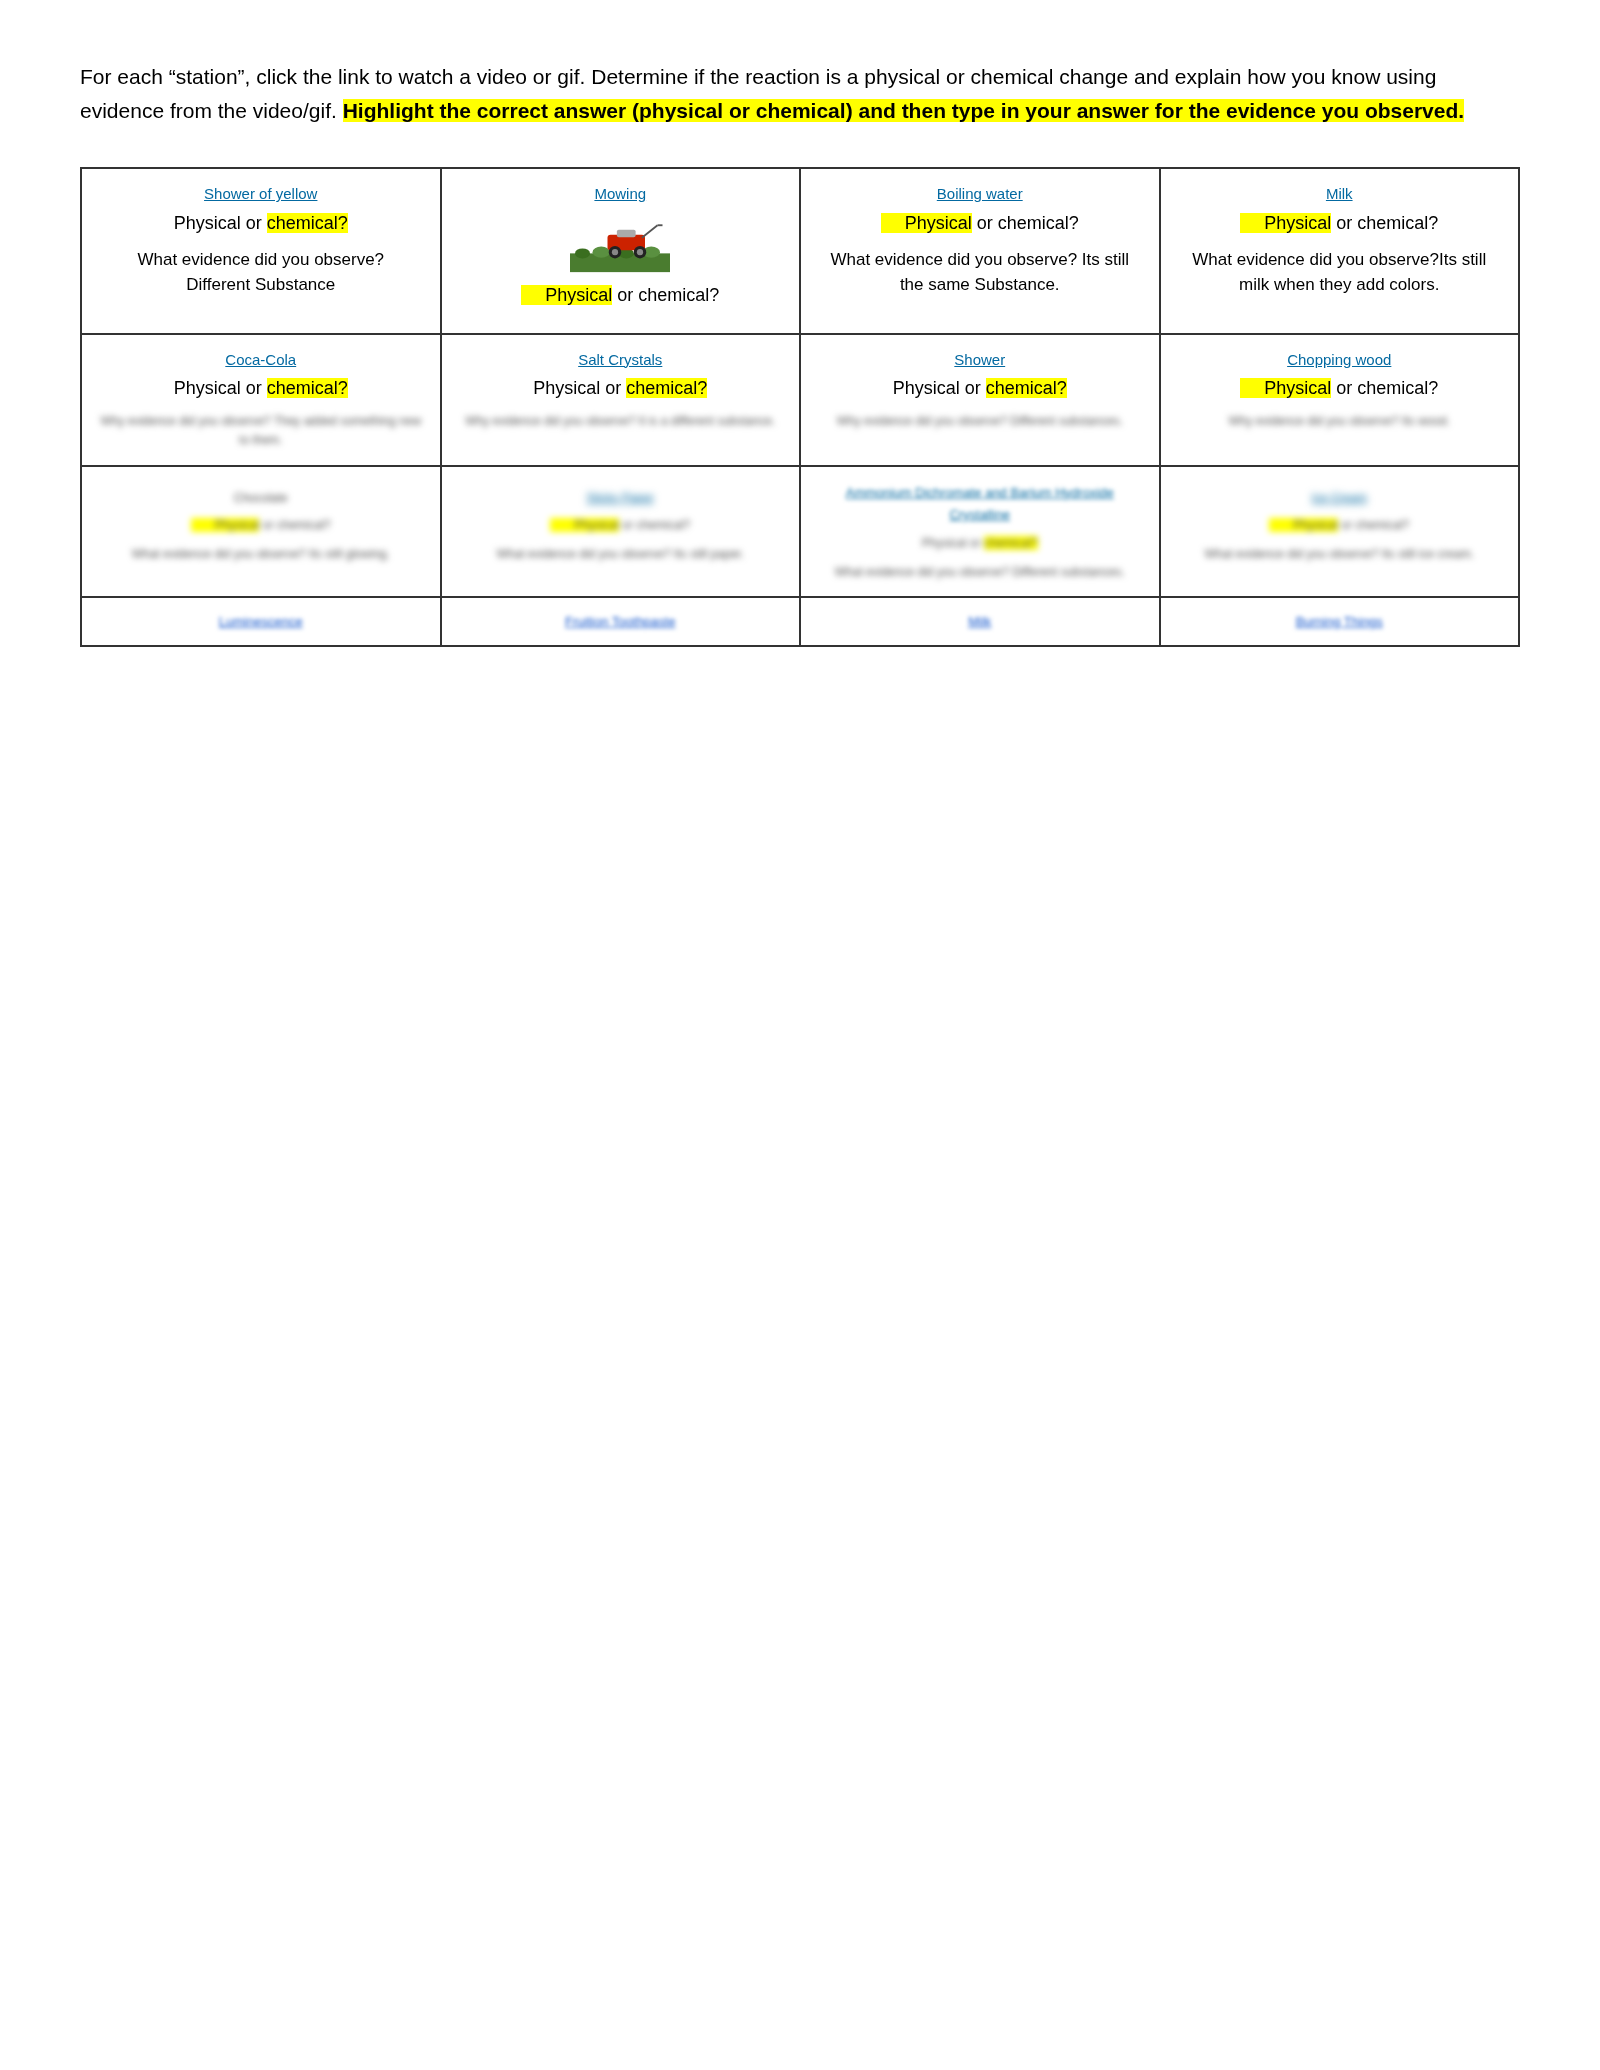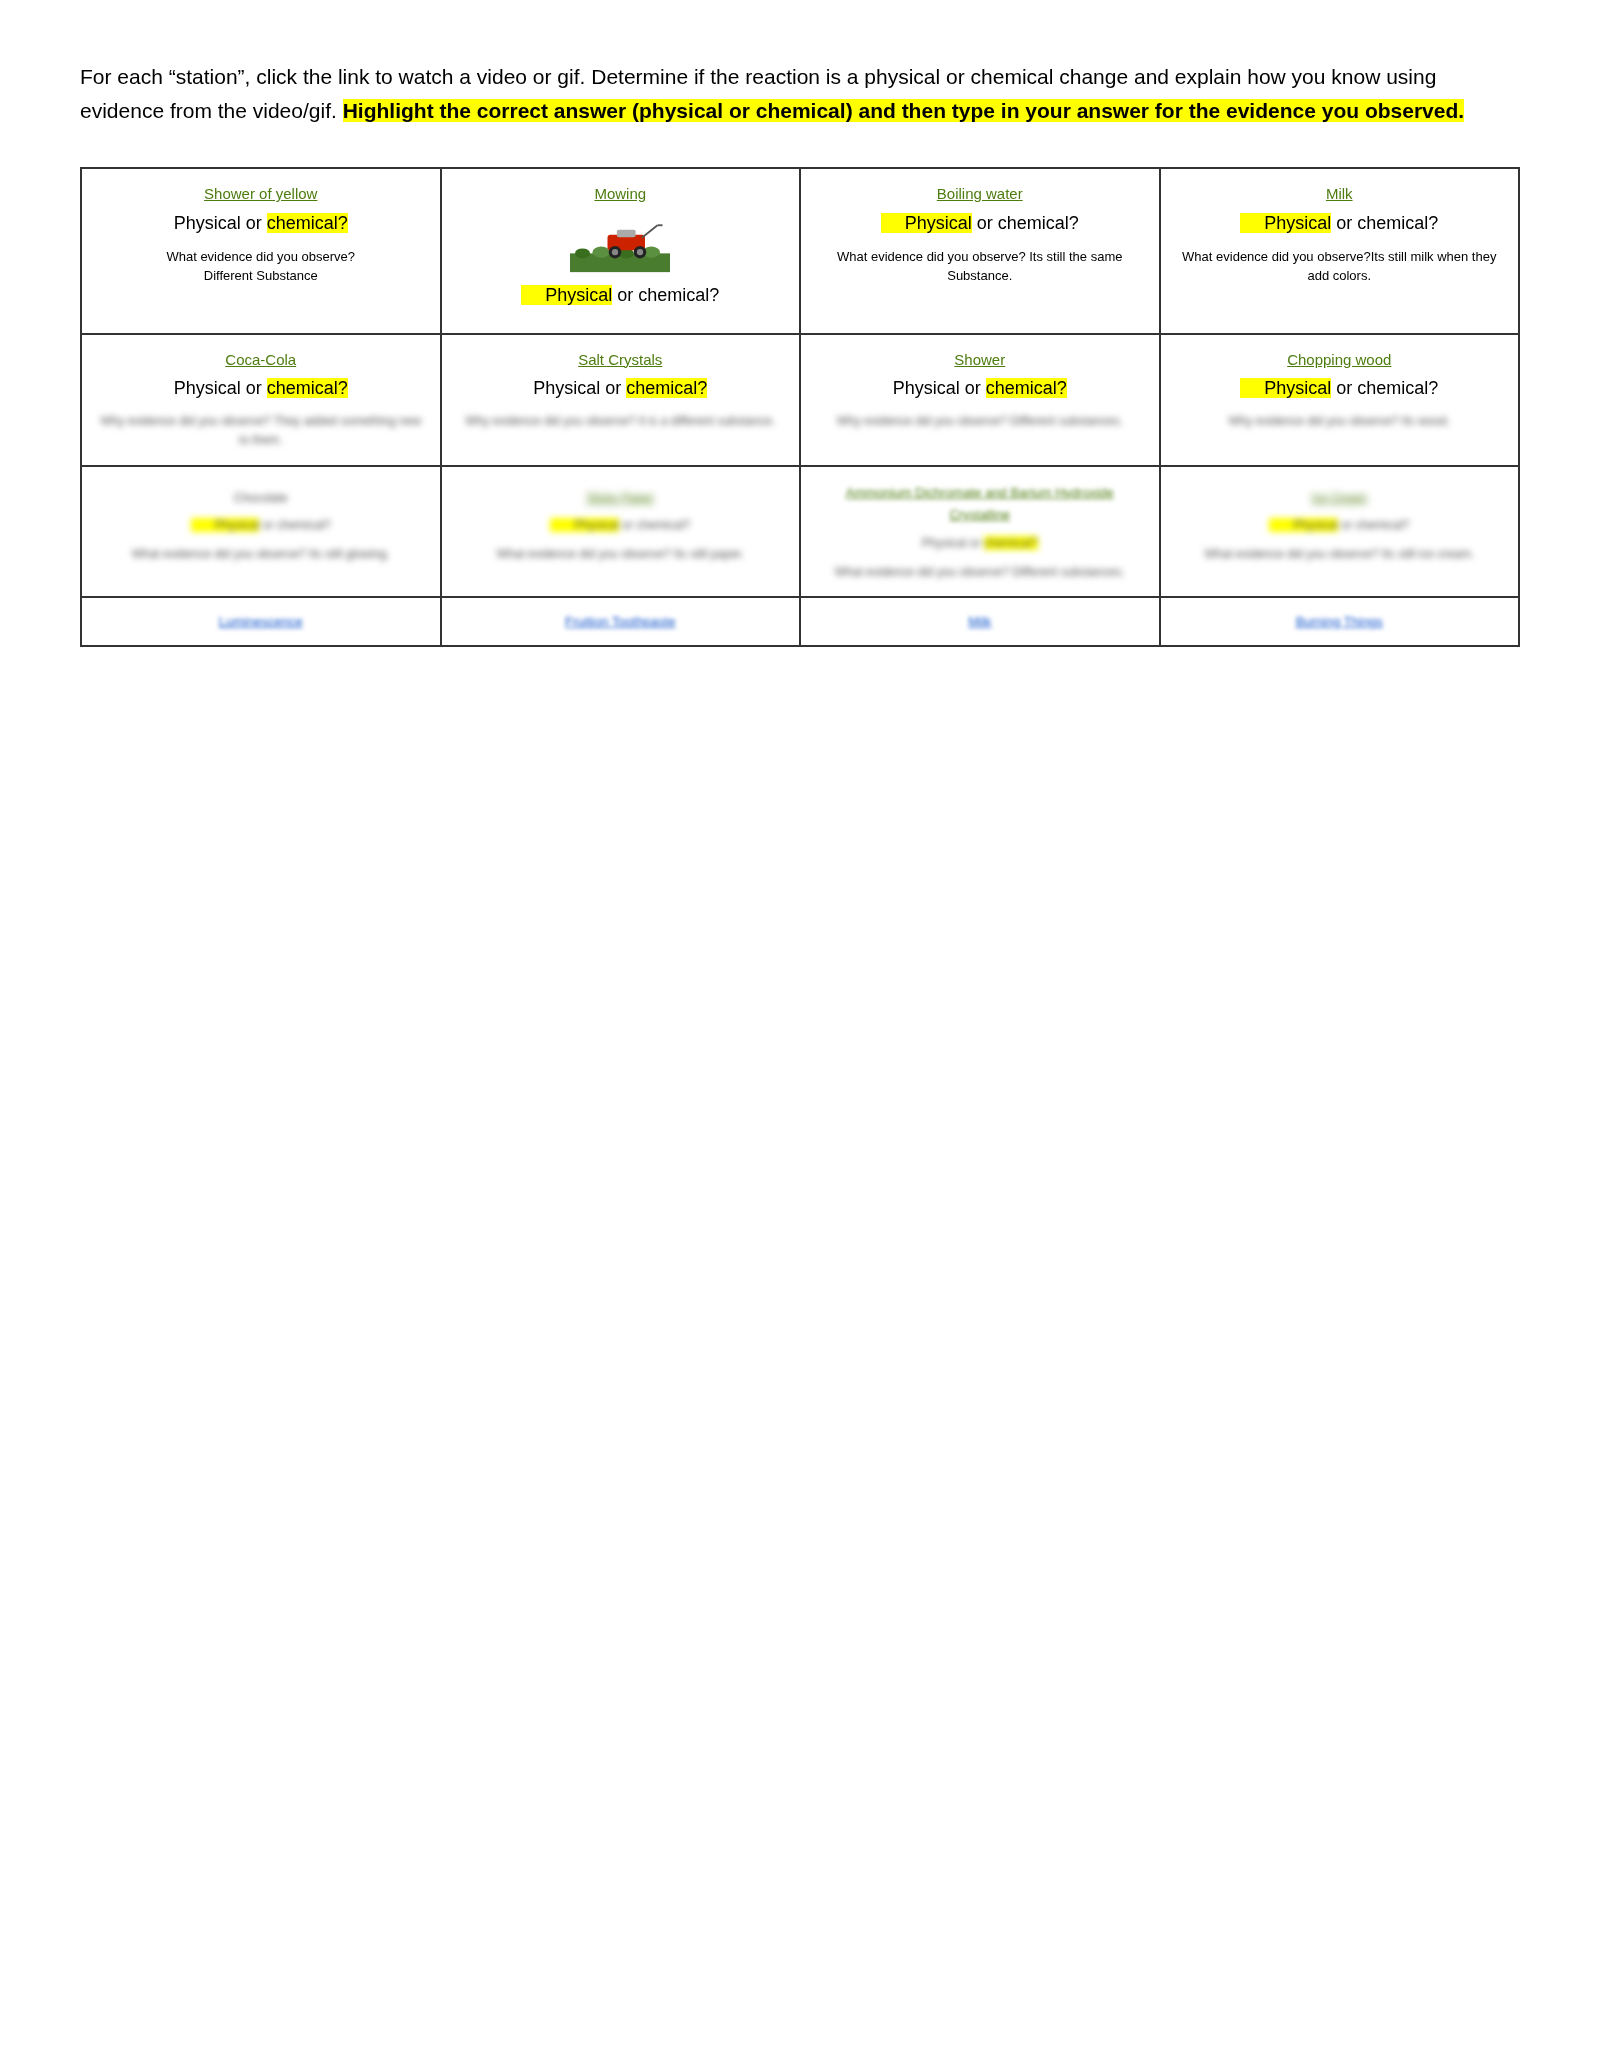--- a/index.html
+++ b/index.html
@@ -15,21 +15,21 @@
     .intro {
       margin-bottom: 40px;
       line-height: 1.6;
       font-size: 21px;
     }
     .highlight-yellow {
       background-color: #FFFF00;
       font-weight: bold;
     }
     .link-style {
-      color: #4d7c0f;
+      color: #0369a1;
       text-decoration: underline;
       cursor: pointer;
     }
     .chemical-highlight {
       background-color: #FFFF00;
     }
     .physical-highlight {
       background-color: #FFFF00;
       padding-left: 24px;
     }
@@ -50,21 +50,21 @@
 
     .cell-title {
       font-size: 15px;
       margin-bottom: 4px;
     }
     .cell-question {
       font-size: 18px;
       margin-bottom: 10px;
     }
     .cell-evidence {
-      font-size: 13px;
+      font-size: 17px;
       margin-top: 8px;
       line-height: 1.5;
     }
 
     .mowing-img {
       width: 100px;
       height: 60px;
       margin: 8px auto;
       display: block;
     }

